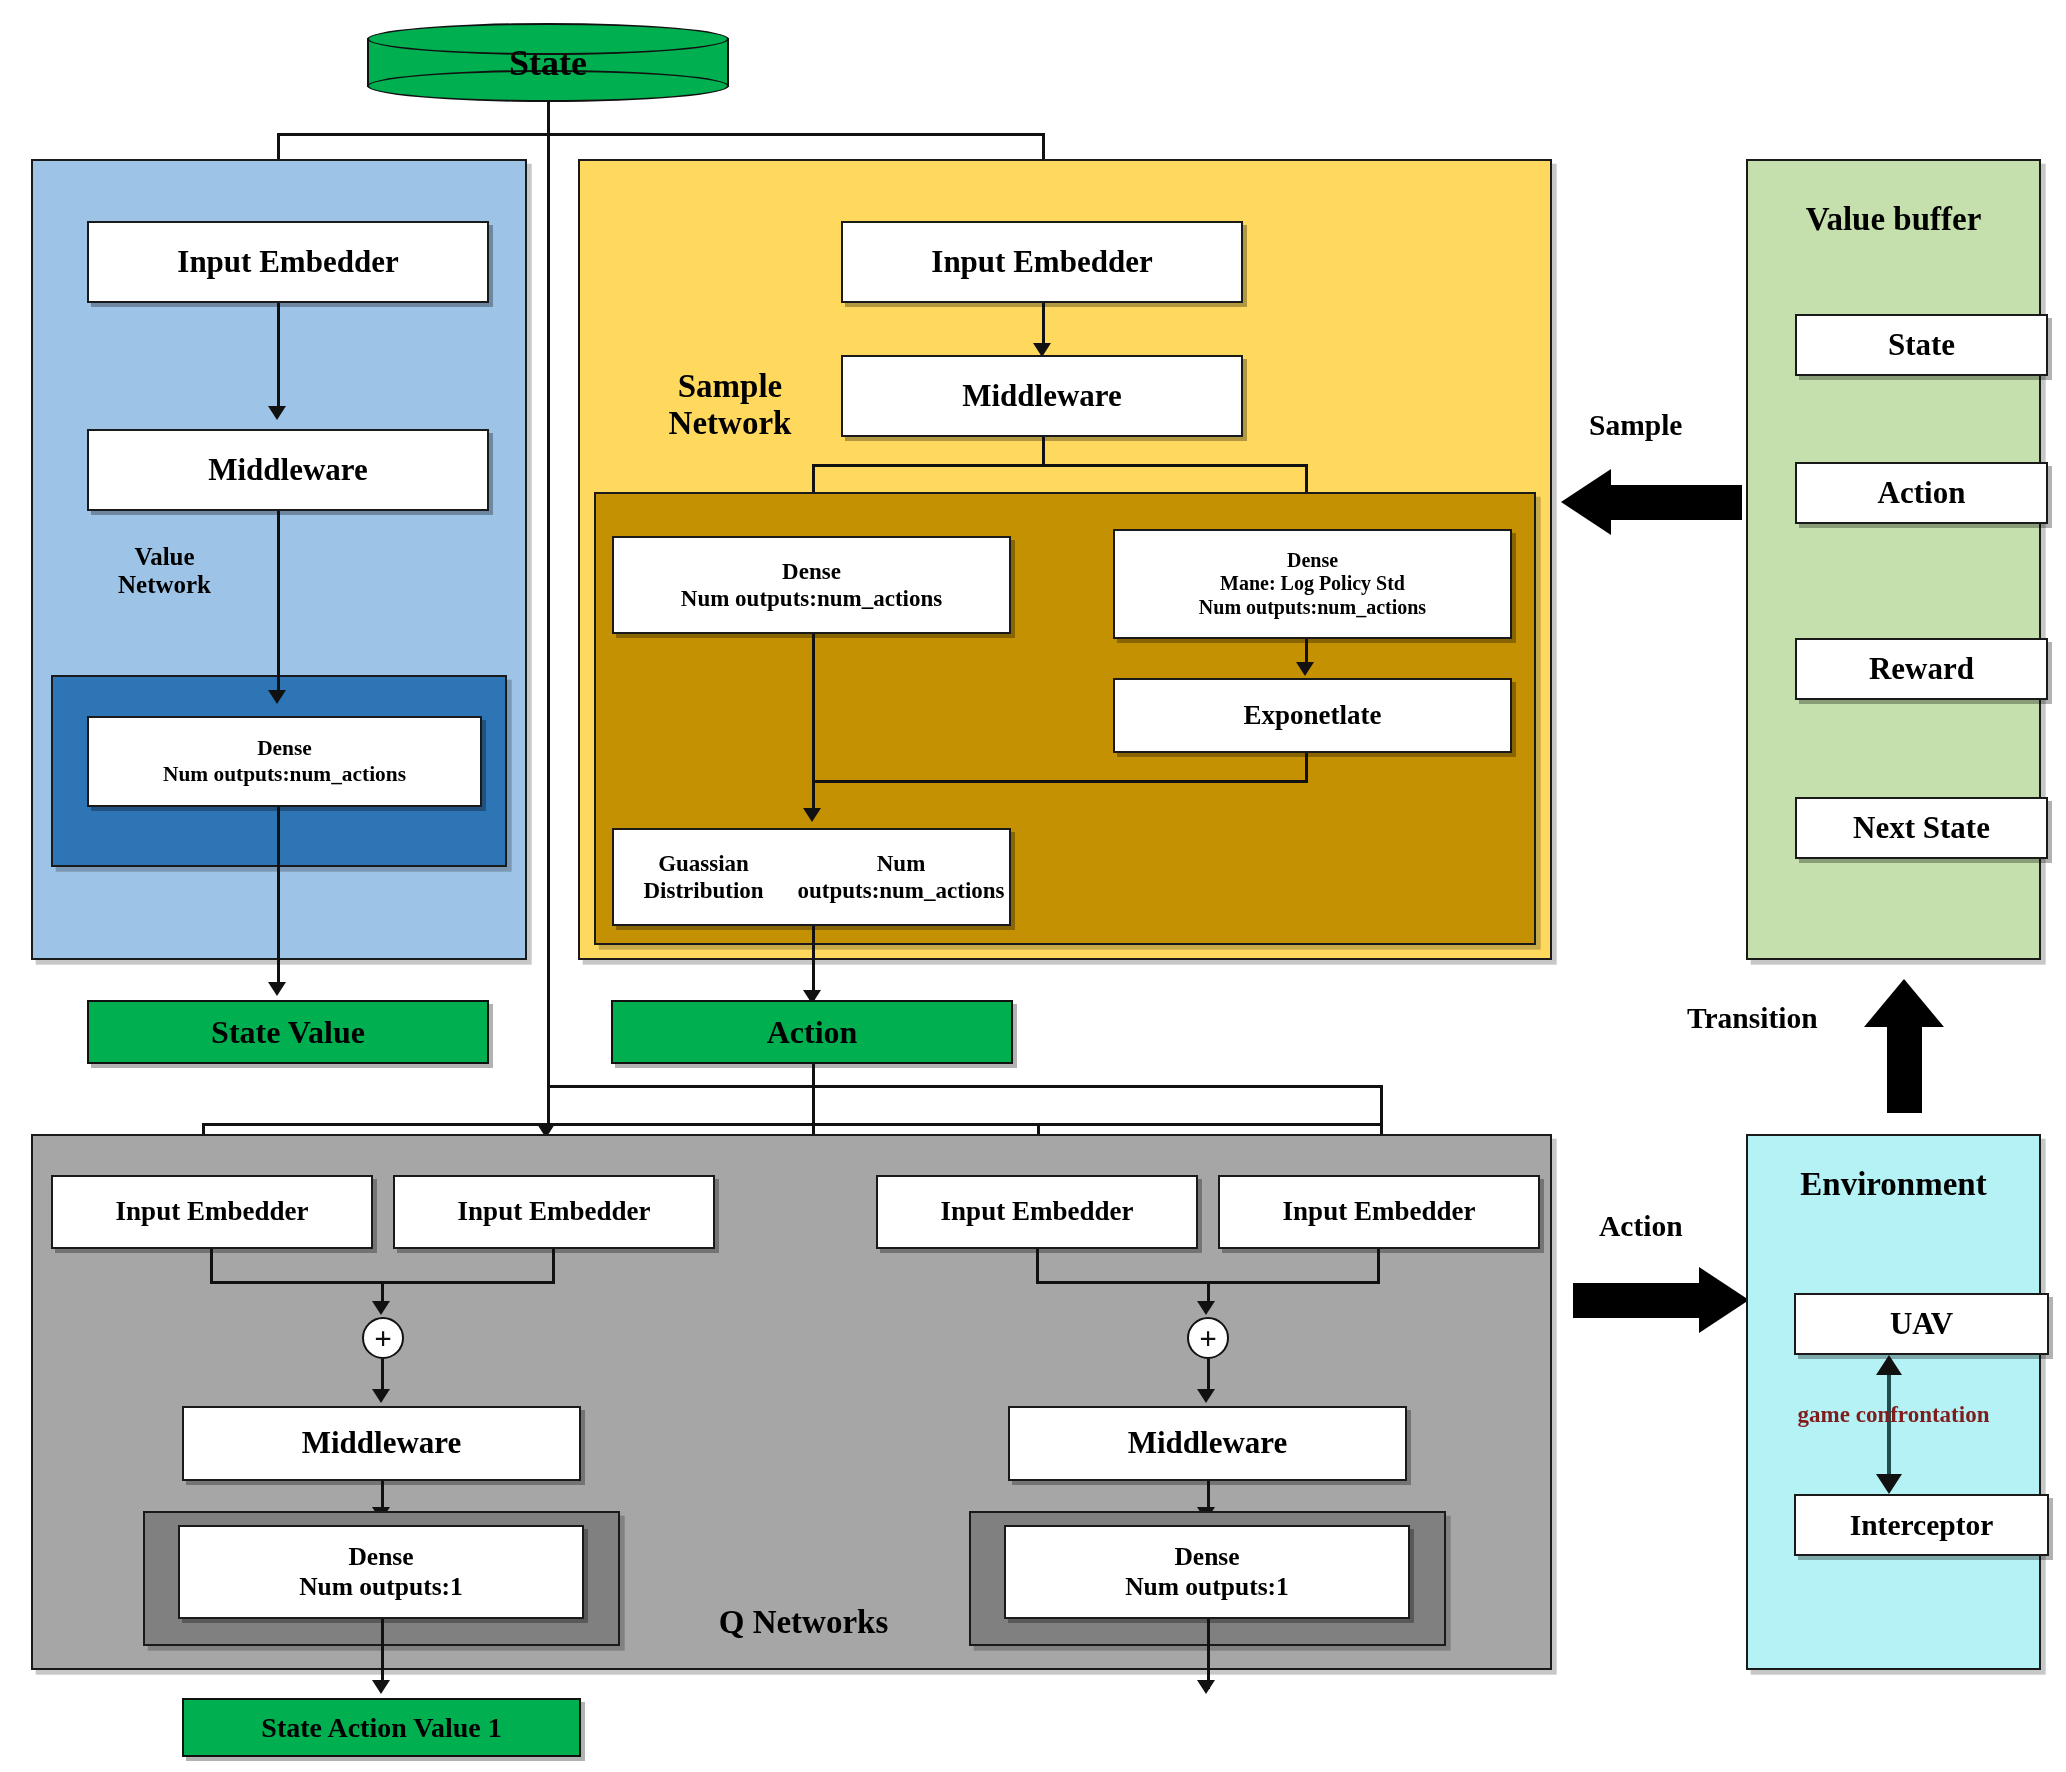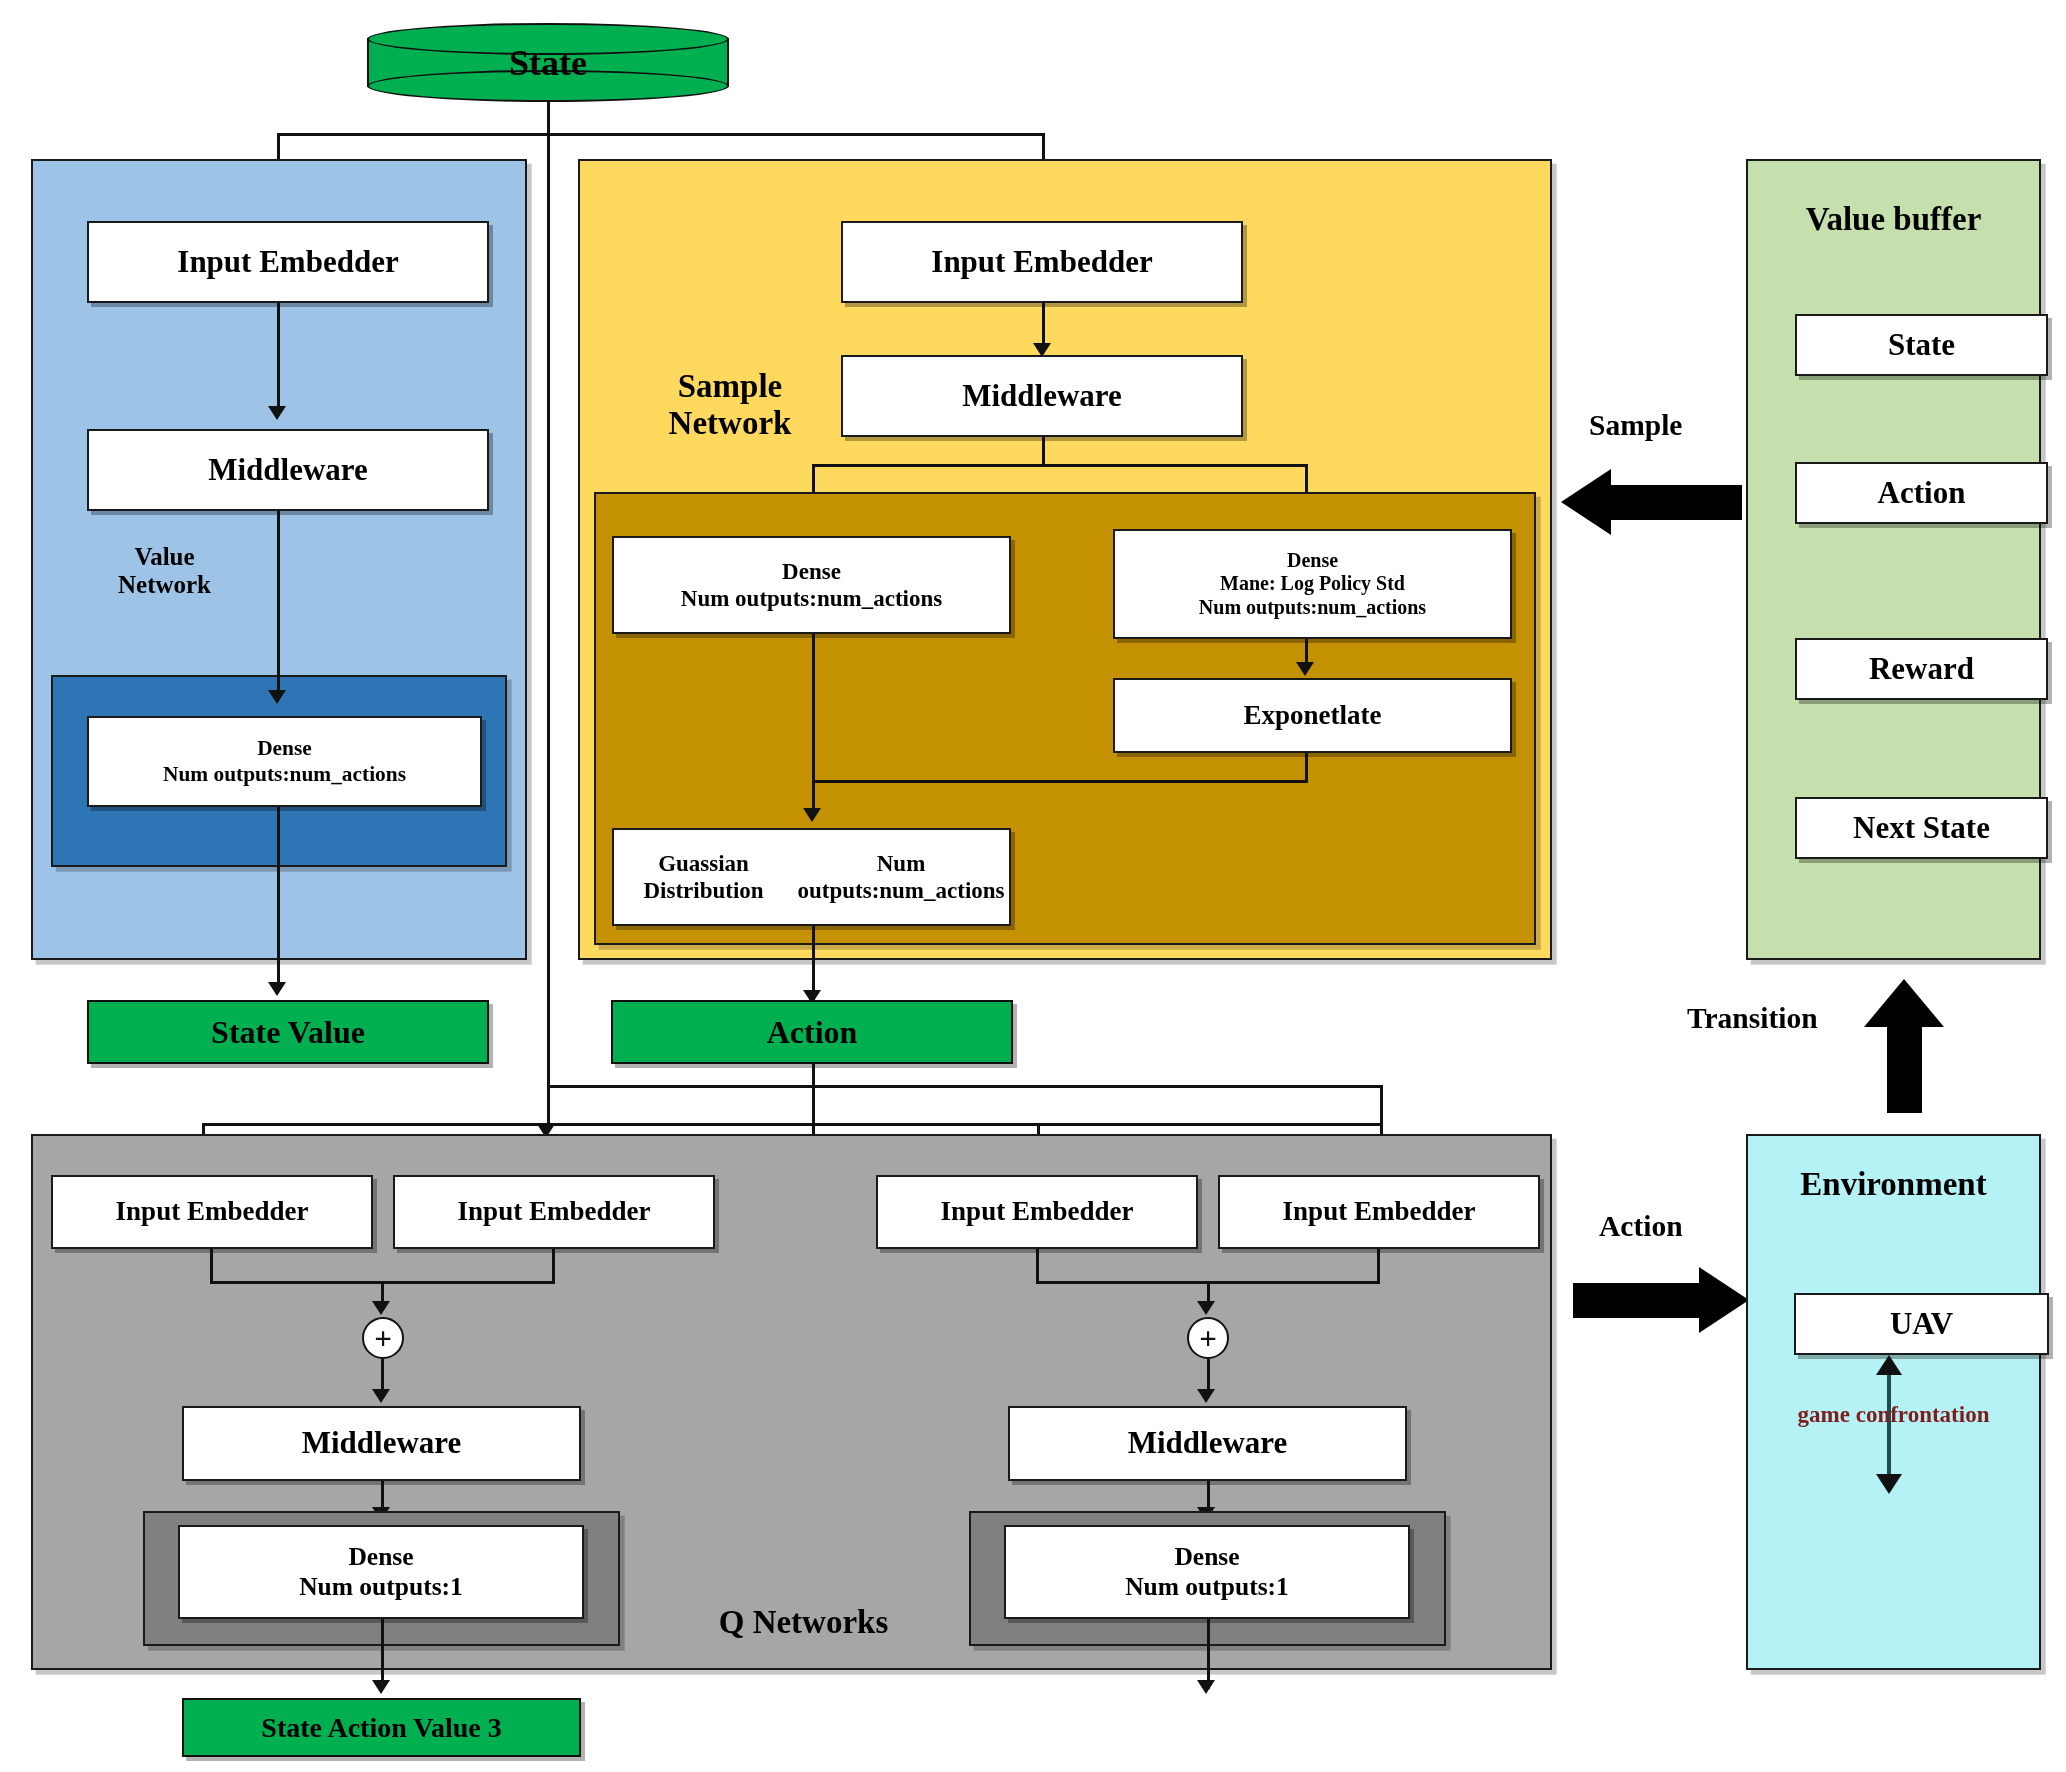--- a/index.html
+++ b/index.html
@@ -243,21 +243,21 @@
   <div class="panel c-qnet-inner" style="left:143px;top:1511px;width:477px;height:135px;"></div>
   <div class="box wbox" style="left:178px;top:1525px;width:406px;height:94px;font-size:25.5px;flex-direction:column;">
     <span>Dense</span>
     <span class="l2">Num outputs:1</span>
   </div>
 
   <div class="ln vln" style="left:381px;top:1619px;height:70px;"></div>
   <div class="ah-d" style="left:372px;top:1680px;"></div>
 
   <div class="greenbox" style="left:182px;top:1698px;width:399px;height:59px;font-size:28px;">
-    <span>State Action Value 3</span>
+    <span>State Action Value 1</span>
   </div>
 
   <div class="box wbox" style="left:876px;top:1175px;width:322px;height:74px;font-size:27px;">
     <span>Input Embedder</span>
   </div>
   <div class="box wbox" style="left:1218px;top:1175px;width:322px;height:74px;font-size:27px;">
     <span>Input Embedder</span>
   </div>
   <div class="ln vln" style="left:1036px;top:1249px;height:35px;"></div>
   <div class="ln vln" style="left:1377px;top:1249px;height:35px;"></div>
@@ -331,15 +331,18 @@
     <span>UAV</span>
   </div>
 
   <div class="dbl" style="left:1869px;top:1355px;width:40px;height:139px;">
     <div class="sh" style="top:14.7px;height:110px;"></div>
     <div class="hu" style="top:0;"></div>
     <div class="hd" style="bottom:0;"></div>
   </div>
   <div class="dbl-label" style="left:1746px;top:1402px;width:295px;font-size:23px;">game confrontation</div>
 
+  <div class="box wbox" style="left:1794px;top:1494px;width:255px;height:62px;font-size:29.5px;">
+    <span>Interceptor</span>
+  </div>
 
 </div>
 
 
 </body></html>

